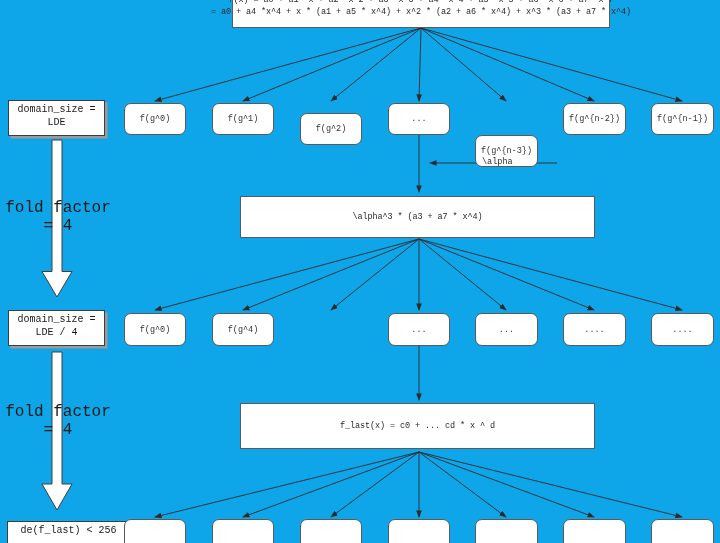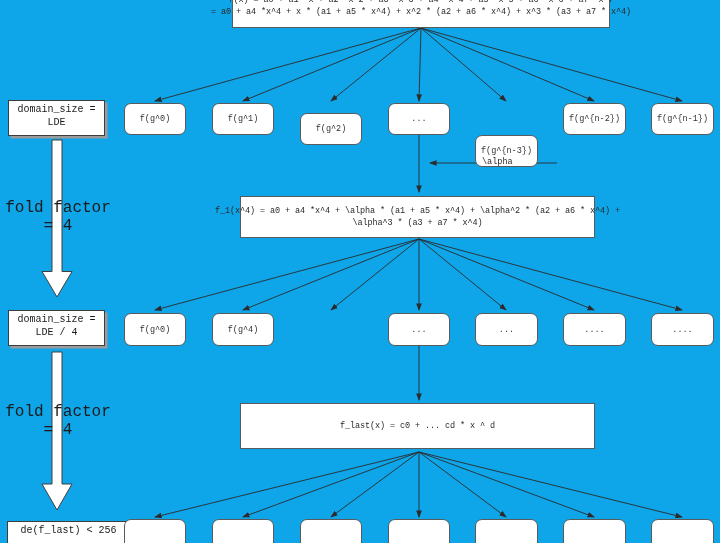--- a/index.html
+++ b/index.html
@@ -123,21 +123,20 @@
   <div class="box cell" style="left:563px;top:103px;width:63px;height:32px;">
       <div>f(g^{n-2})</div>
     </div>
   <div class="box cell" style="left:651px;top:103px;width:63px;height:32px;">
       <div>f(g^{n-1})</div>
     </div>
 
   <div class="alpha-label" style="left:482px;top:157px;width:60px;">\alpha</div>
 
   <div class="box formula-box" style="left:240px;top:196px;width:355px;height:42px;">
-    <div>f_1(x^4) = a0 + a4 *x^4 + \alpha * (a1  + a5 * x^4) + \alpha^2 * (a2  + a6 * x^4) +</div>
     <div>\alpha^3 * (a3 + a7 * x^4)</div>
   </div>
 
   <div class="box cell" style="left:124px;top:313px;width:62px;height:33px;">
       <div>f(g^0)</div>
     </div>
   <div class="box cell" style="left:212px;top:313px;width:62px;height:33px;">
       <div>f(g^4)</div>
     </div>
   <div class="box cell" style="left:388px;top:313px;width:62px;height:33px;">

